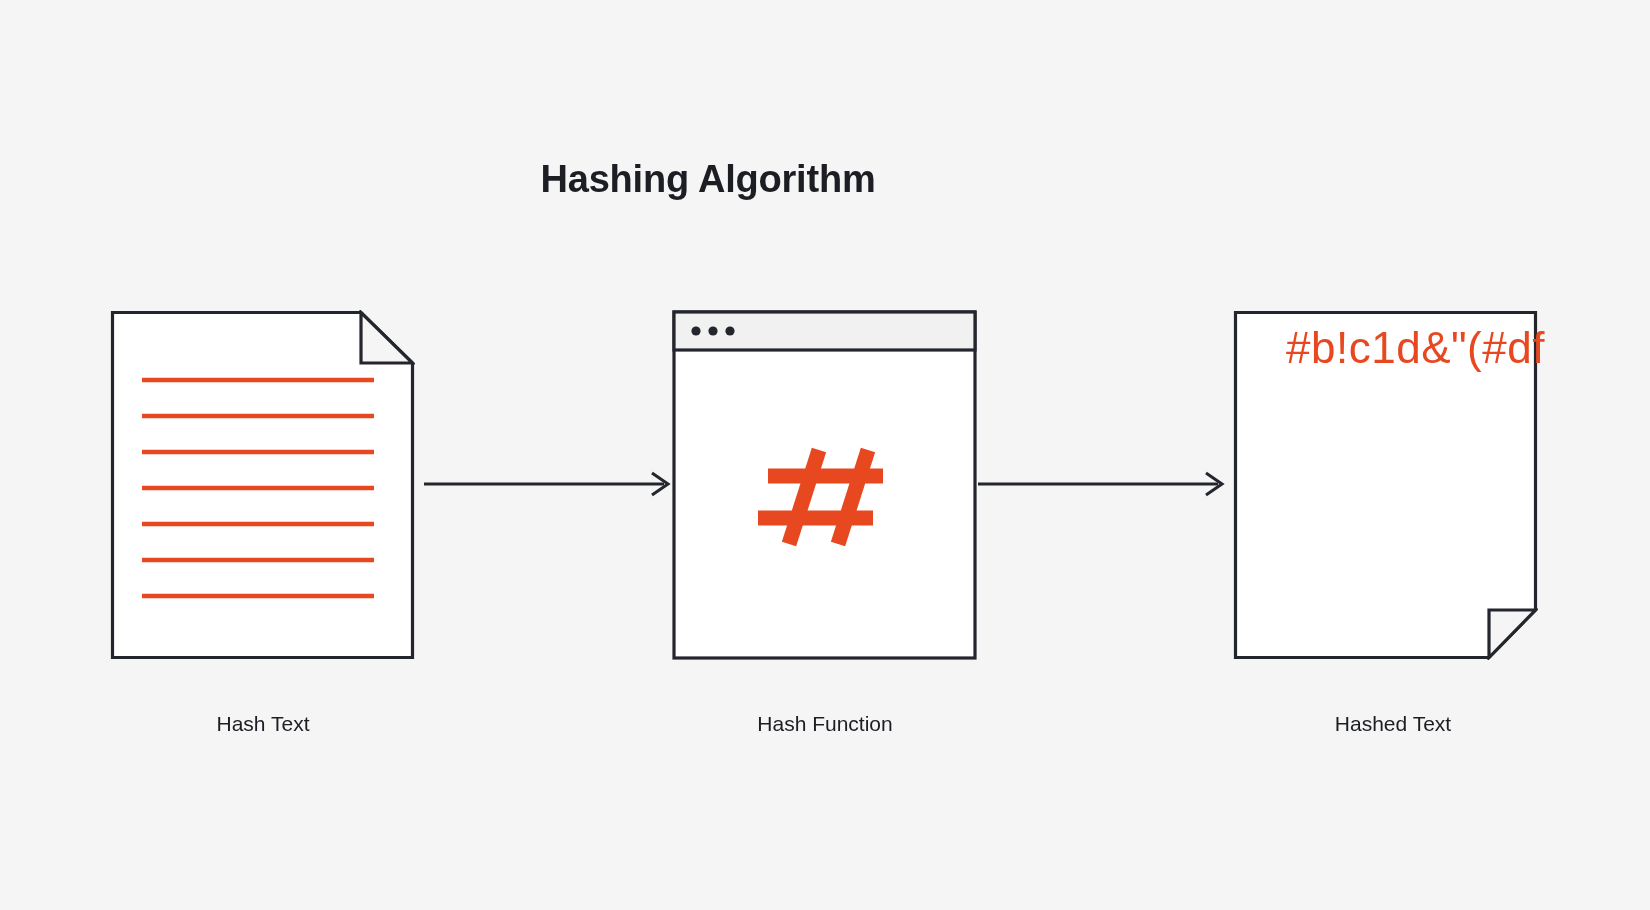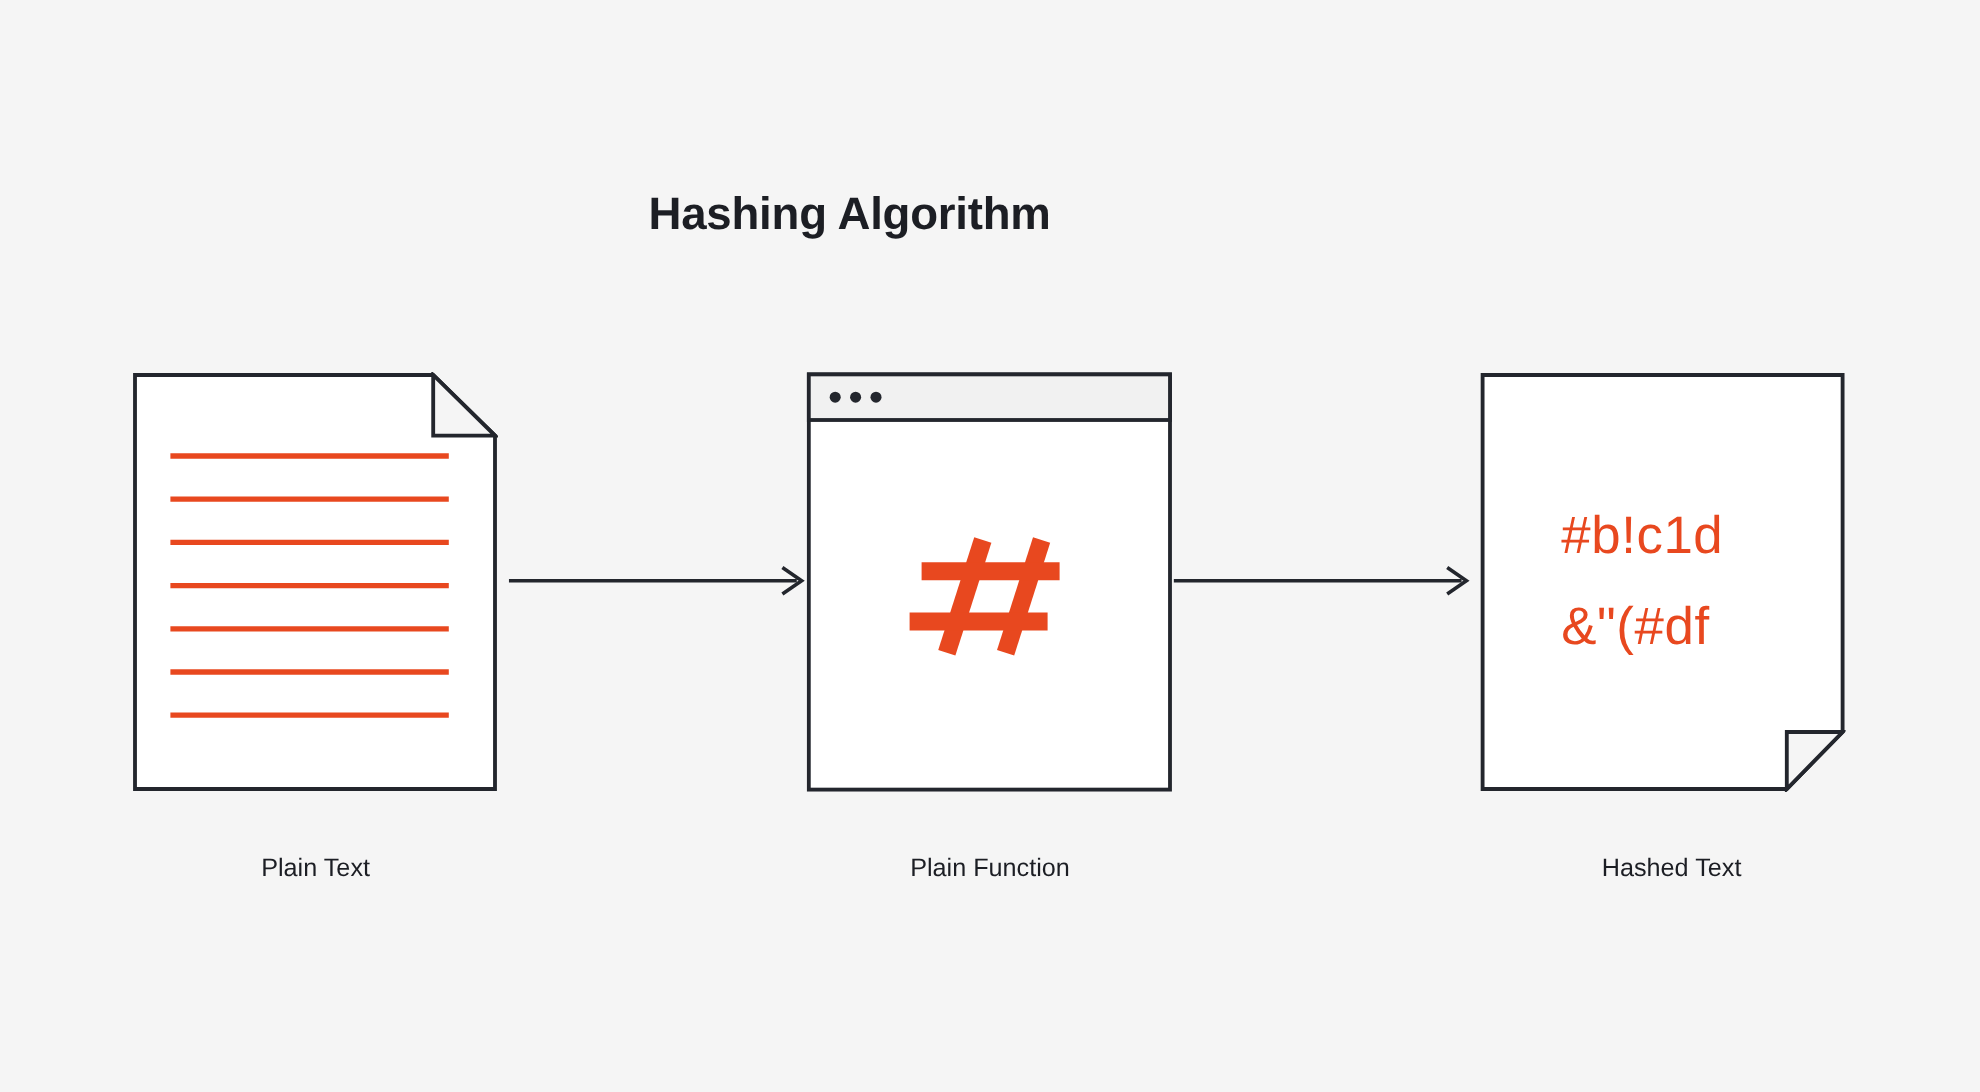--- a/index.html
+++ b/index.html
@@ -74,26 +74,26 @@
   }
 
   
   #hashed-doc {
     left: 1233px;
     width: 305px;
     height: 350px;
   }
   .hash-text-block {
     position: absolute;
-    left: 16px;
+    left: 4px;
     top: 0;
     width: 305px;
     height: 350px;
     display: flex;
-    flex-direction: column;
+    flex-direction: row;
     justify-content: center;
     padding-left: 52px;
     box-sizing: border-box;
   }
   .hash-line {
     font-family: "Liberation Sans", sans-serif;
     font-size: 44px;
     color: #e8481f;
     line-height: 1.72;
     white-space: pre;
@@ -129,21 +129,21 @@
           <line x1="32" y1="70" x2="264" y2="70"></line>
           <line x1="32" y1="106" x2="264" y2="106"></line>
           <line x1="32" y1="142" x2="264" y2="142"></line>
           <line x1="32" y1="178" x2="264" y2="178"></line>
           <line x1="32" y1="214" x2="264" y2="214"></line>
           <line x1="32" y1="250" x2="264" y2="250"></line>
           <line x1="32" y1="286" x2="264" y2="286"></line>
         </g>
       </svg>
     </div>
-    <div class="node-caption" style="left:83px;">Plain Text</div>
+    <div class="node-caption" style="left:83px;">Hash Text</div>
 
     <div class="arrow" id="arrow-1">
       <svg width="248" height="36" viewBox="0 0 248 36" xmlns="http://www.w3.org/2000/svg">
         <line x1="0" y1="18" x2="240" y2="18" stroke="#23262d" stroke-width="3"></line>
         <polyline points="228,7 244,18 228,29" fill="none" stroke="#23262d" stroke-width="3" stroke-linecap="butt" stroke-linejoin="miter"></polyline>
       </svg>
     </div>
 
     <div class="node" id="hash-window">
       <svg width="305" height="350" viewBox="0 0 305 350" xmlns="http://www.w3.org/2000/svg">
@@ -159,21 +159,21 @@
         </g>
 
         <g stroke="#e8481f" stroke-width="15" stroke-linecap="butt">
           <line x1="117" y1="234" x2="147" y2="140"></line>
           <line x1="166" y1="234" x2="196" y2="140"></line>
           <line x1="96" y1="166" x2="211" y2="166"></line>
           <line x1="86" y1="208" x2="201" y2="208"></line>
         </g>
       </svg>
     </div>
-    <div class="node-caption" style="left:645px;">Plain Function</div>
+    <div class="node-caption" style="left:645px;">Hash Function</div>
 
     <div class="arrow" id="arrow-2">
       <svg width="248" height="36" viewBox="0 0 248 36" xmlns="http://www.w3.org/2000/svg">
         <line x1="0" y1="18" x2="240" y2="18" stroke="#23262d" stroke-width="3"></line>
         <polyline points="228,7 244,18 228,29" fill="none" stroke="#23262d" stroke-width="3" stroke-linecap="butt" stroke-linejoin="miter"></polyline>
       </svg>
     </div>
 
     <div class="node" id="hashed-doc">
       <svg width="305" height="350" viewBox="0 0 305 350" xmlns="http://www.w3.org/2000/svg">

